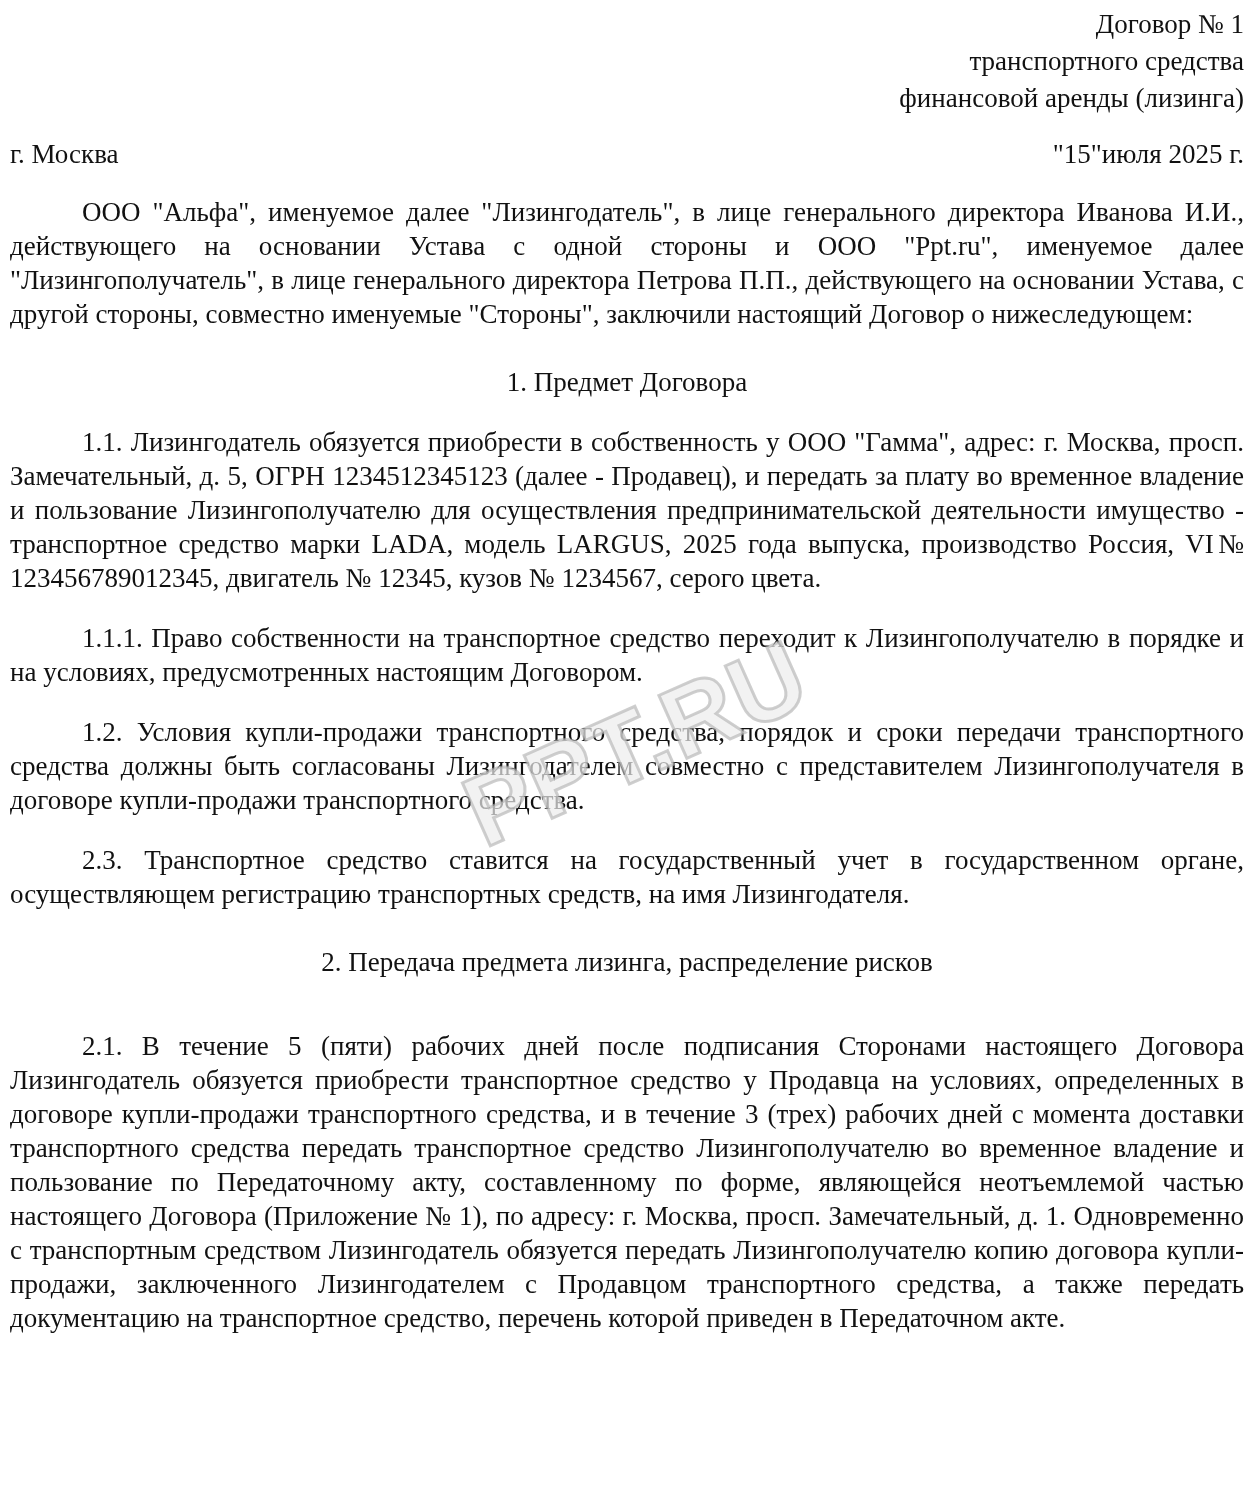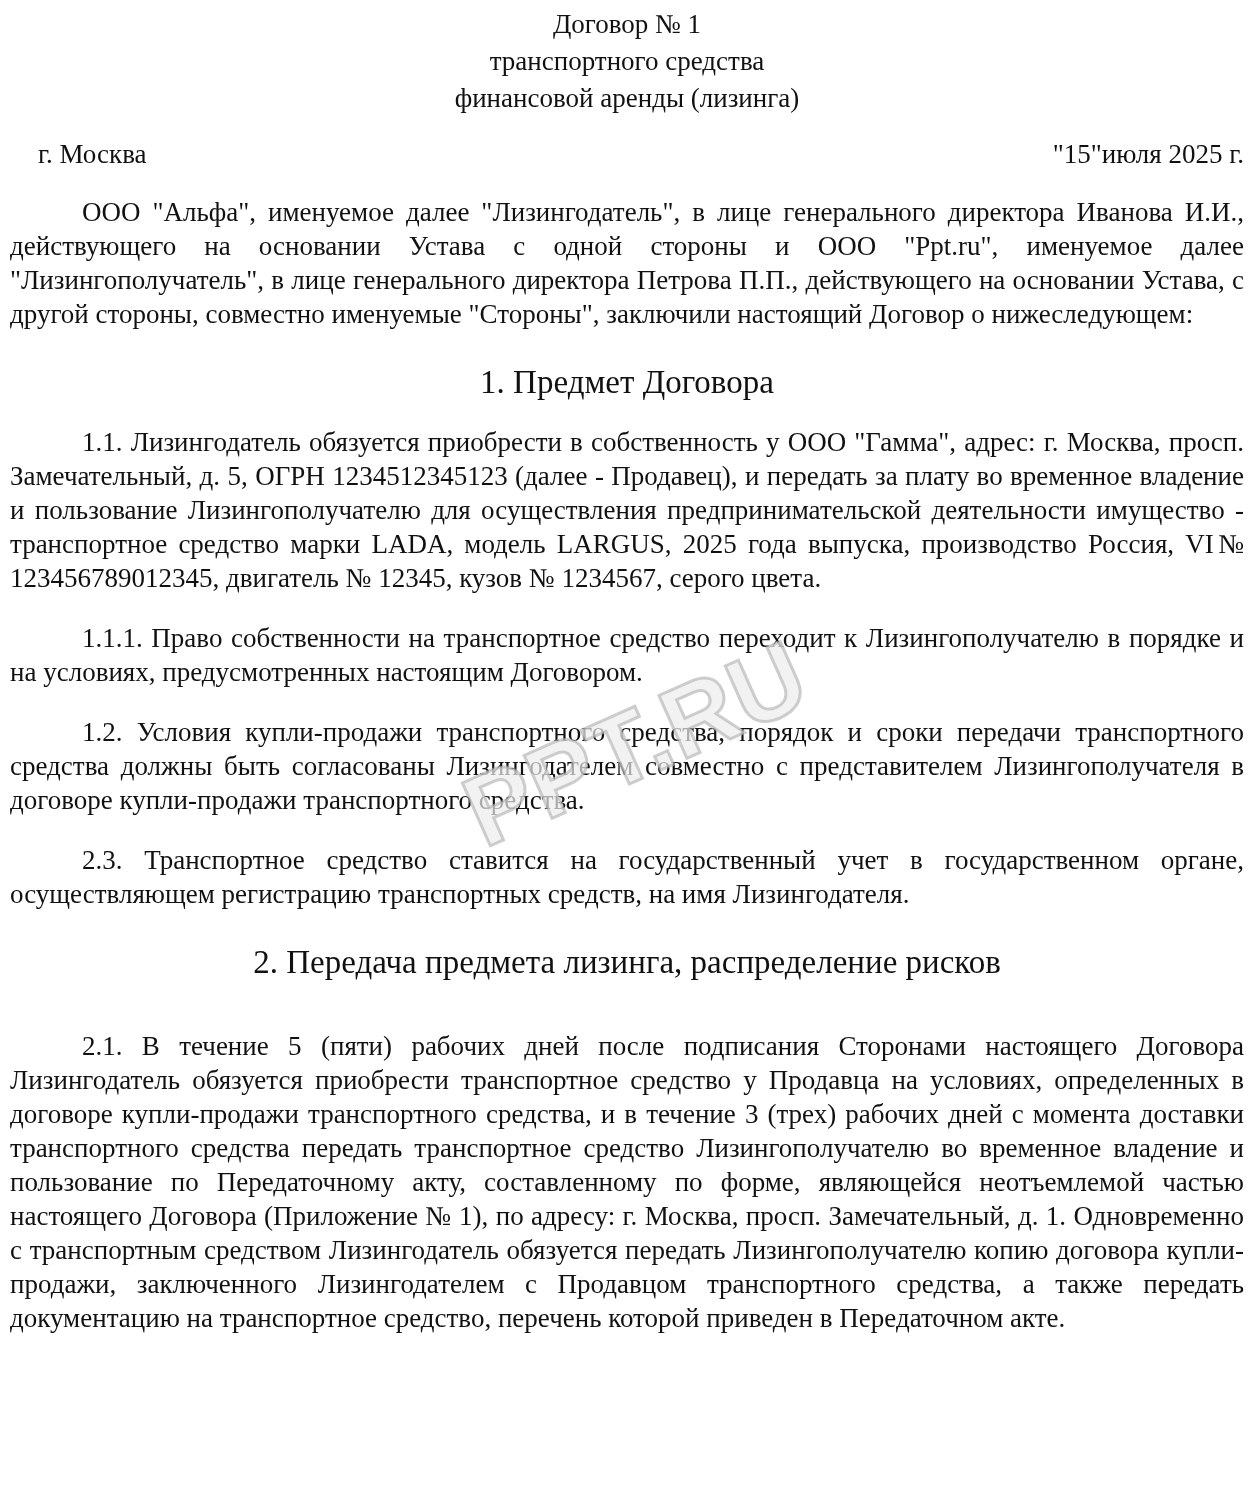--- a/index.html
+++ b/index.html
@@ -14,42 +14,41 @@
     box-sizing: border-box;
     padding: 6px 13px 0 10px;
     background: #ffffff;
     color: #111111;
     font-family: "Liberation Serif", "DejaVu Serif", serif;
     font-size: 27px;
     line-height: 34px;
     overflow: hidden;
   }
   .doc-title {
-    text-align: center;
+    text-align: right;
     line-height: 37px;
   }
   .city-date-row {
     display: flex;
     justify-content: space-between;
     align-items: baseline;
     margin-top: 20px;
-    margin-left: 28px;
   }
   .para {
     text-align: justify;
     text-indent: 72px;
     margin: 26px 0 0 0;
   }
   .para.preamble { margin-top: 24px; }
   .para.p12 { }
   .para.p21 { margin-top: 50px; }
   .section-heading {
     text-align: center;
     font-weight: normal;
-    font-size: 33px;
+    font-size: 27px;
     line-height: 34px;
     margin: 34px 0 0 0;
   }
   .section-heading.h2 { }
   .watermark {
     position: absolute;
     left: 415px;
     top: 665px;
     width: 440px;
     height: 155px;

